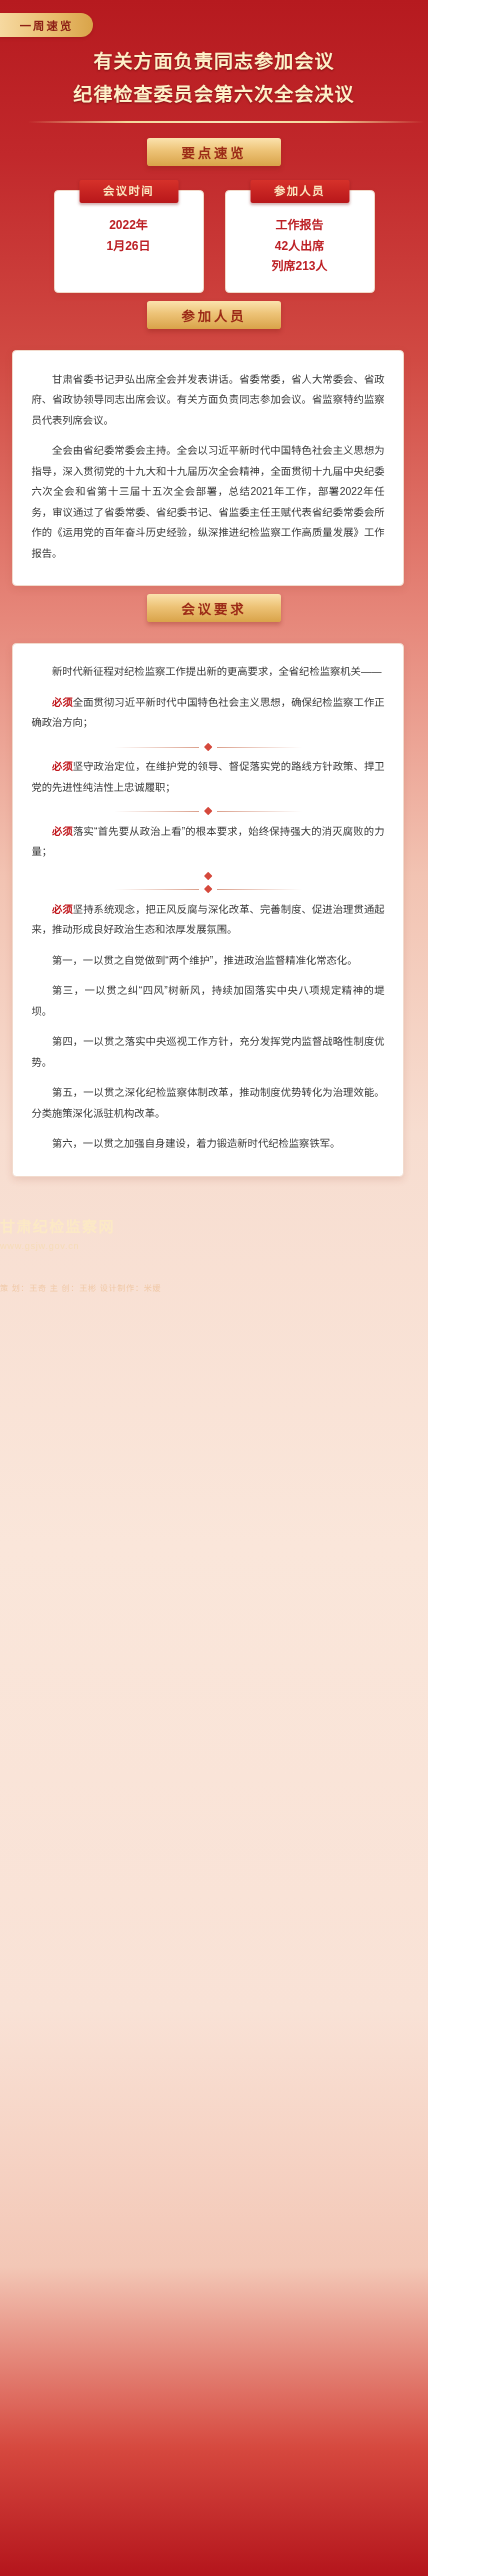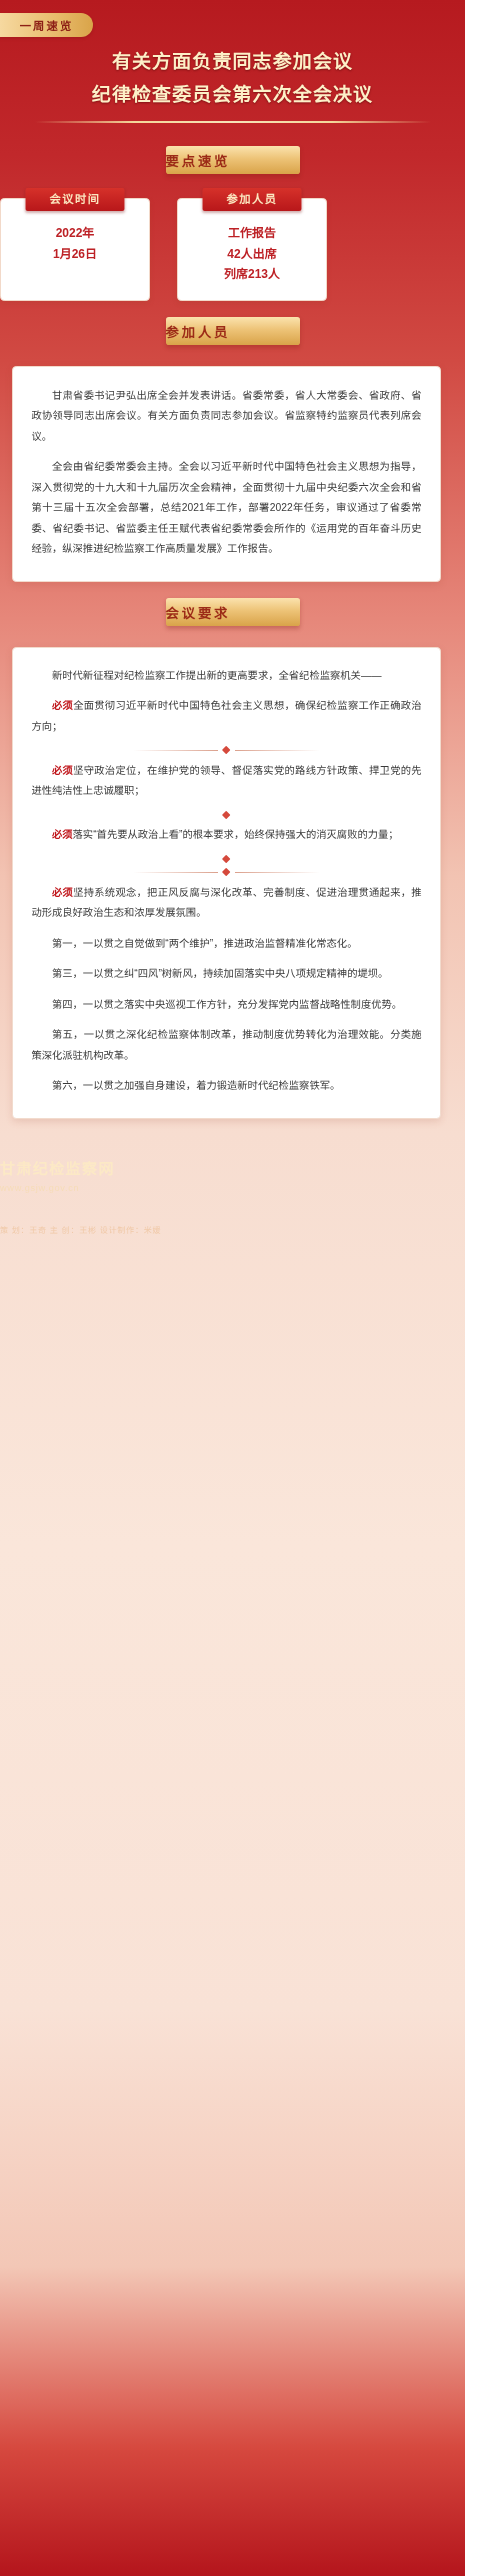--- a/index.html
+++ b/index.html
@@ -3,21 +3,21 @@
 <meta charset="utf-8">
 <style>
   * { box-sizing: border-box; margin: 0; padding: 0; }
   html, body {
     width: 495px;
     background: #ffffff;
     font-family: "Liberation Sans", "DejaVu Sans", sans-serif;
   }
   .page {
     position: relative;
-    width: 465px;
+    width: 428px;
     min-height: 2576px;
     background: linear-gradient(180deg, #b61a1f 0%, #c1282b 6%, #d14a43 14%, #e6877a 24%, #f2c3b2 34%, #f7ddd0 44%, #fae6da 60%, #f9e2d6 78%, #f3c7b6 88%, #d6493f 95%, #b4151c 100%);
     overflow: hidden;
   }
   
   .top-ribbon {
     position: absolute;
     top: 12.7px; left: 0;
     width: 93px;
     height: 24px;
@@ -53,27 +53,27 @@
   }
   .title-underline {
     width: 396px;
     height: 2.1px;
     margin: 10px auto 0 auto;
     background: linear-gradient(90deg, rgba(250,225,170,0) 0%, #f4d79a 25%, #f7e3b8 50%, #f4d79a 75%, rgba(250,225,170,0) 100%);
   }
 
   
   .banner {
-    margin: 16px auto 0 auto;
+    margin: 8px auto 0 auto;
     width: 134px;
     height: 28px;
     position: relative;
     display: flex;
     align-items: center;
-    justify-content: flex-start;
+    justify-content: center;
     background: linear-gradient(180deg, #fbe3ae 0%, #edc377 45%, #d9a349 100%);
     border-radius: 2.8px;
     box-shadow: 0 2.1px 4.2px rgba(130,30,20,.3);
   }
   .banner span {
     color: #9c2b17;
     font-size: 13.4px;
     font-weight: bold;
     letter-spacing: 2.8px;
   }
@@ -85,21 +85,22 @@
     background: linear-gradient(180deg,#e9bd70,#c9913c);
     transform: rotate(45deg);
     z-index: -1;
   }
   .banner::before { left: -6.4px; }
   .banner::after { right: -6.4px; }
 
   
   .info-row {
     display: flex;
-    gap: 27px;
+    justify-content: center;
+    gap: 21px;
     margin-top: 24px;
   }
   .info-card {
     width: 150px;
     background: #ffffff;
     border-radius: 4.2px;
     padding: 24px 7px 15.6px 7px;
     position: relative;
     text-align: center;
     box-shadow: 0 2.1px 5.7px rgba(160,60,40,.18);

